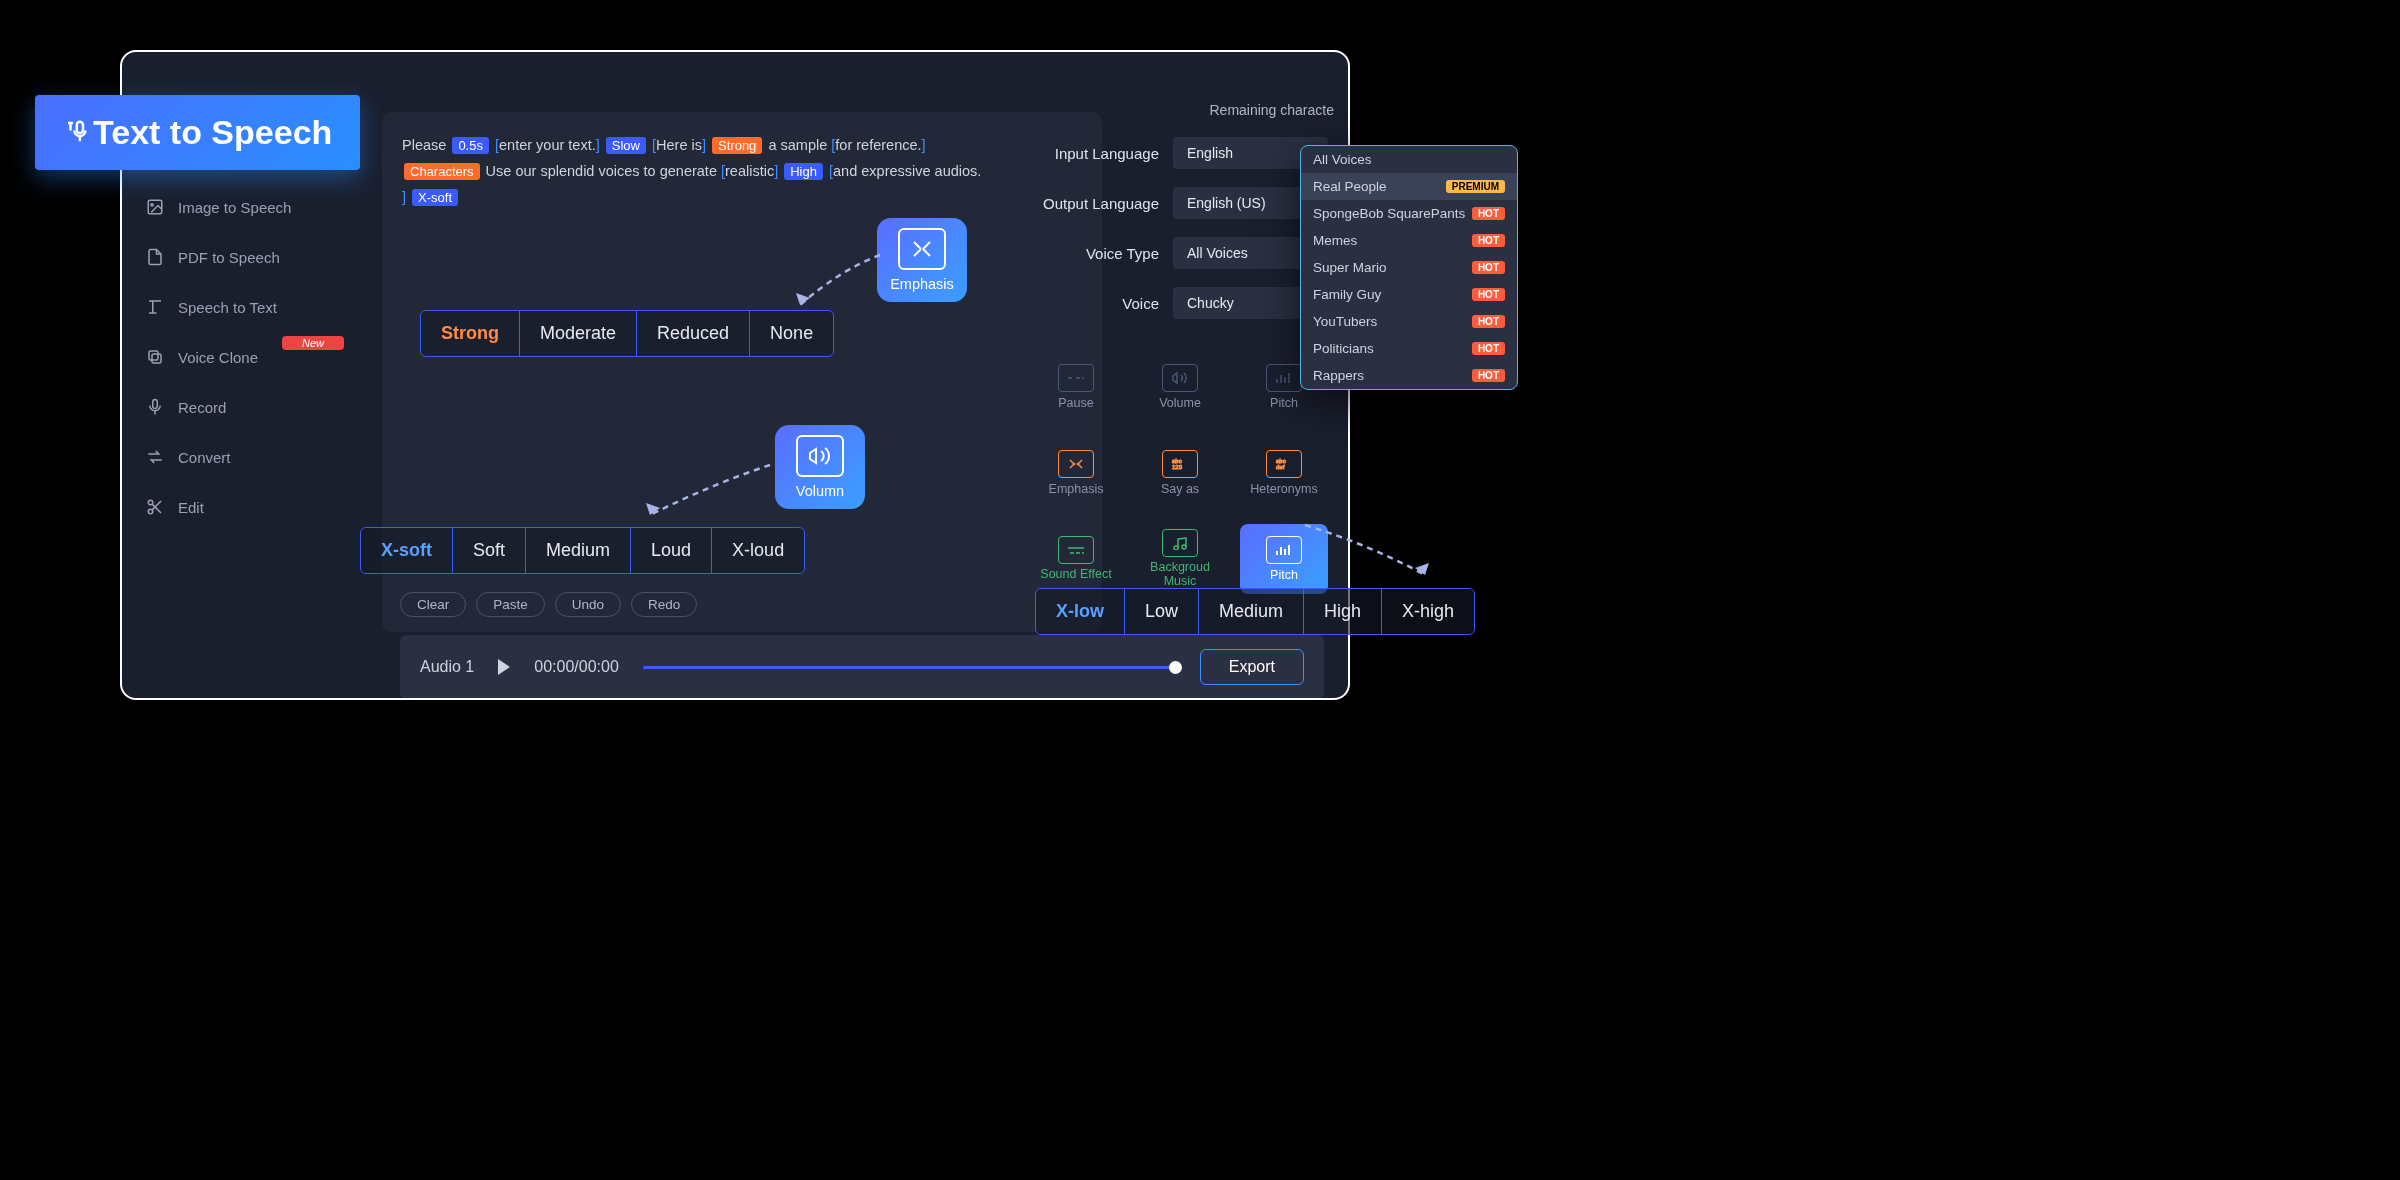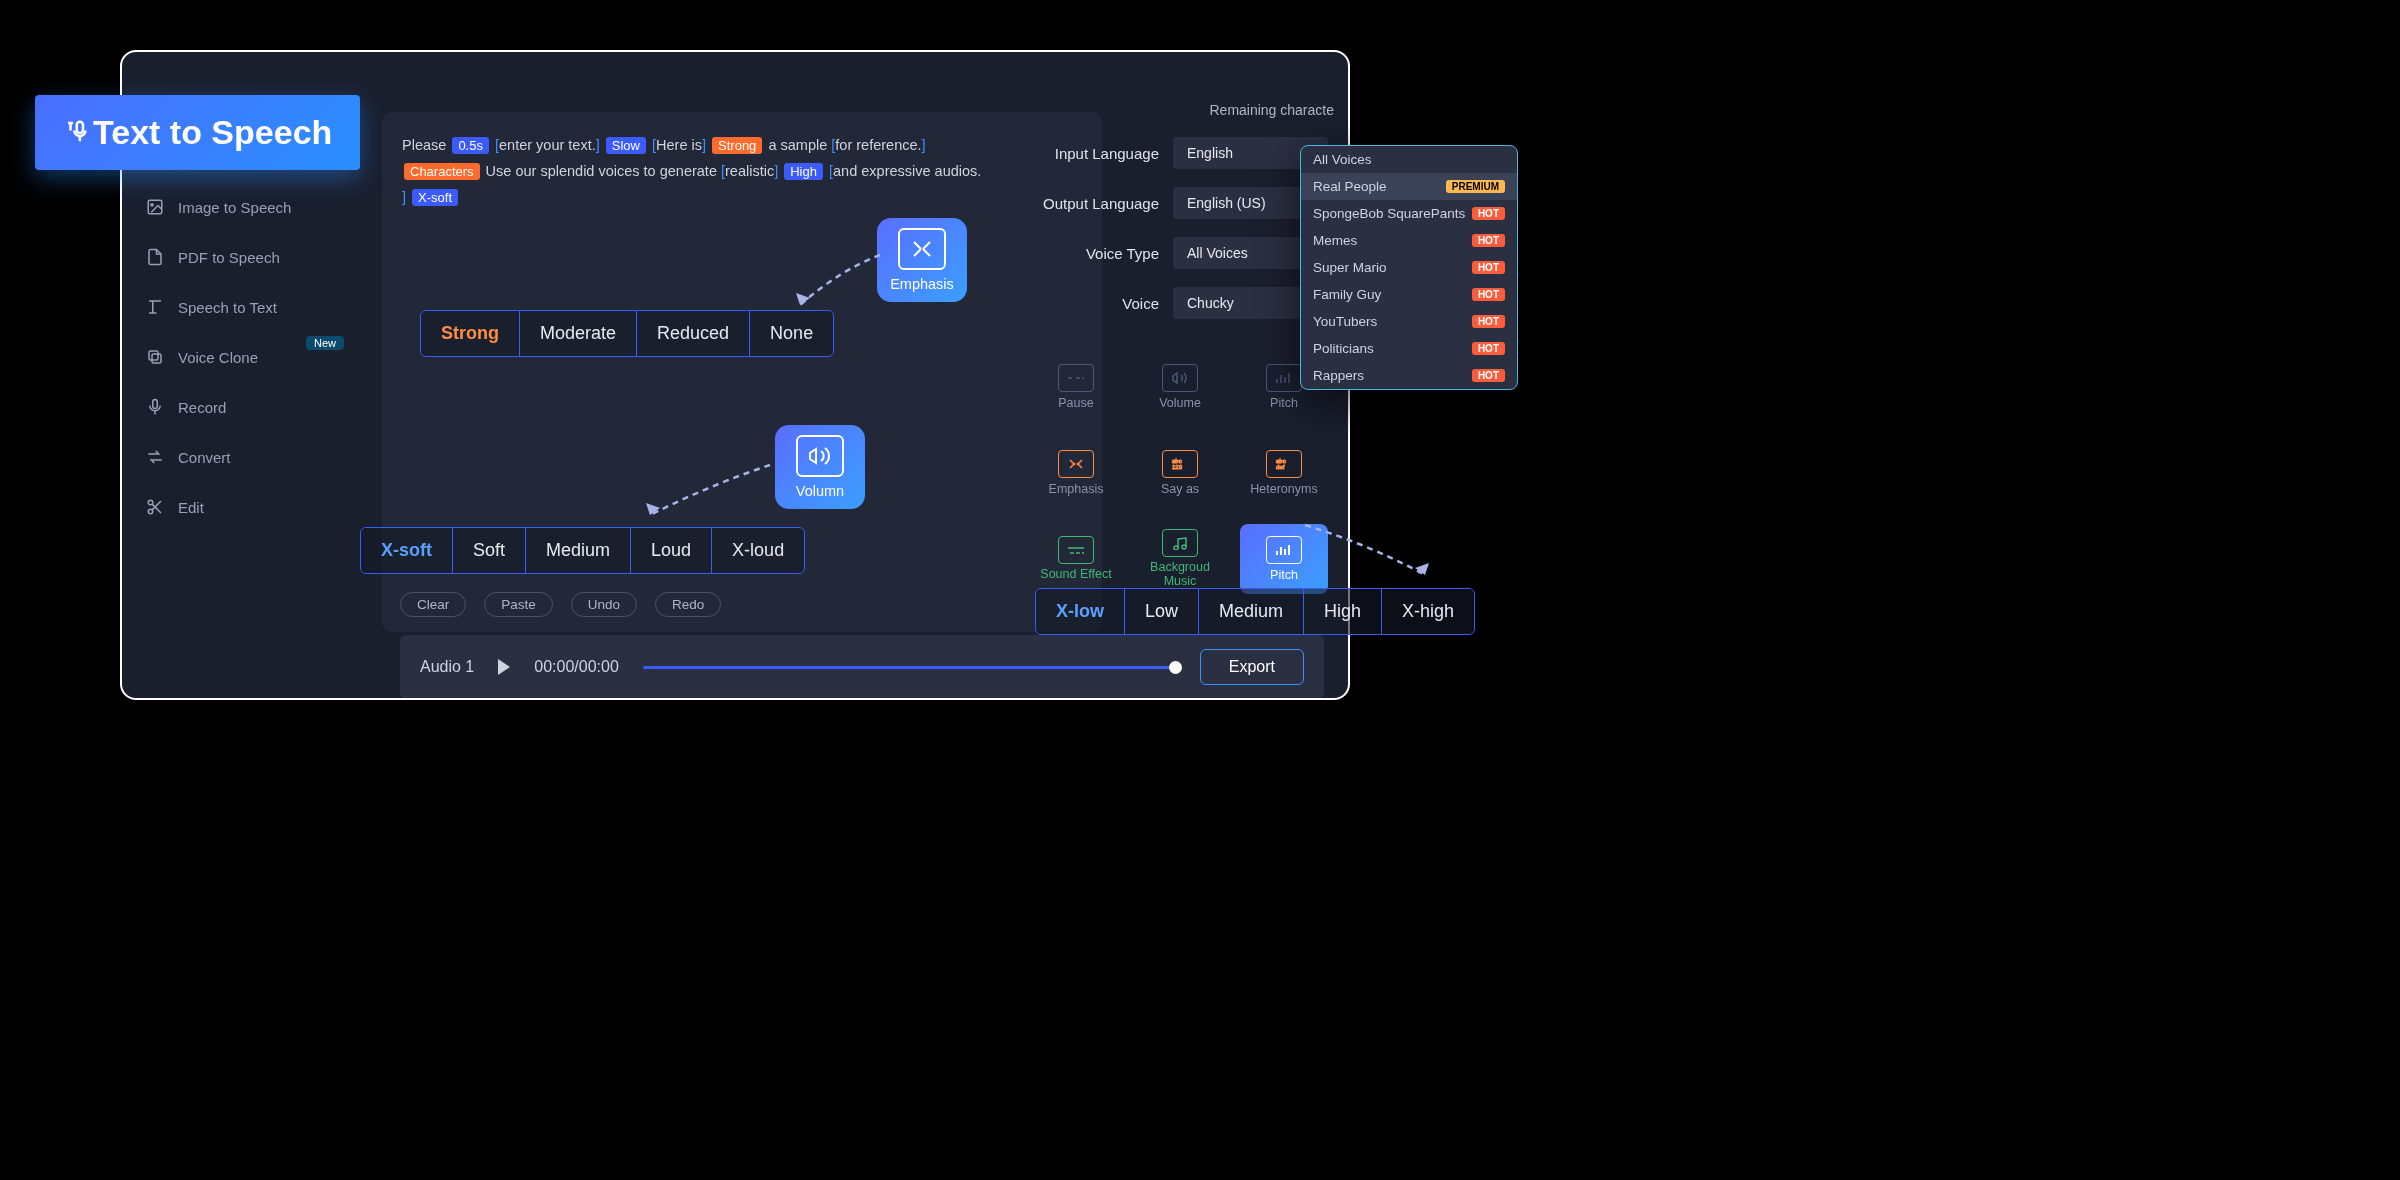--- a/index.html
+++ b/index.html
@@ -45,25 +45,26 @@
   padding: 16px 24px;
   font-size: 15px;
   cursor: pointer;
   position: relative;
 }
 .sidebar-item .side-icon { width: 18px; height: 18px; display: inline-flex; align-items: center; justify-content: center; }
 .side-badge {
   position: absolute;
   right: 18px;
   top: 4px;
-  background: #0c4a6e;
+  background: #ef4444;
   color: #fff;
   font-size: 11px;
-  padding: 1px 8px;
+  padding: 1px 20px;
   border-radius: 4px;
+  font-style: italic;
 }
 
 .main-area {
   position: absolute;
   left: 260px; top: 60px;
   width: 720px;
   height: 520px;
   background: #232838;
   border-radius: 10px;
   padding: 20px;
@@ -209,21 +210,21 @@
 .tool.pitch-active .t-icon { border-color: #fff; color: #fff; }
 
 .bottom-bar {
   position: absolute;
   left: 260px; bottom: 0;
   width: 960px;
   height: 120px;
 }
 .action-pills {
   display: flex;
-  gap: 18px;
+  gap: 10px;
   padding: 14px 18px;
 }
 .pill {
   border: 1px solid #4a5268;
   border-radius: 14px;
   color: #b0b5c6;
   padding: 4px 16px;
   font-size: 13.5px;
   cursor: pointer;
 }

